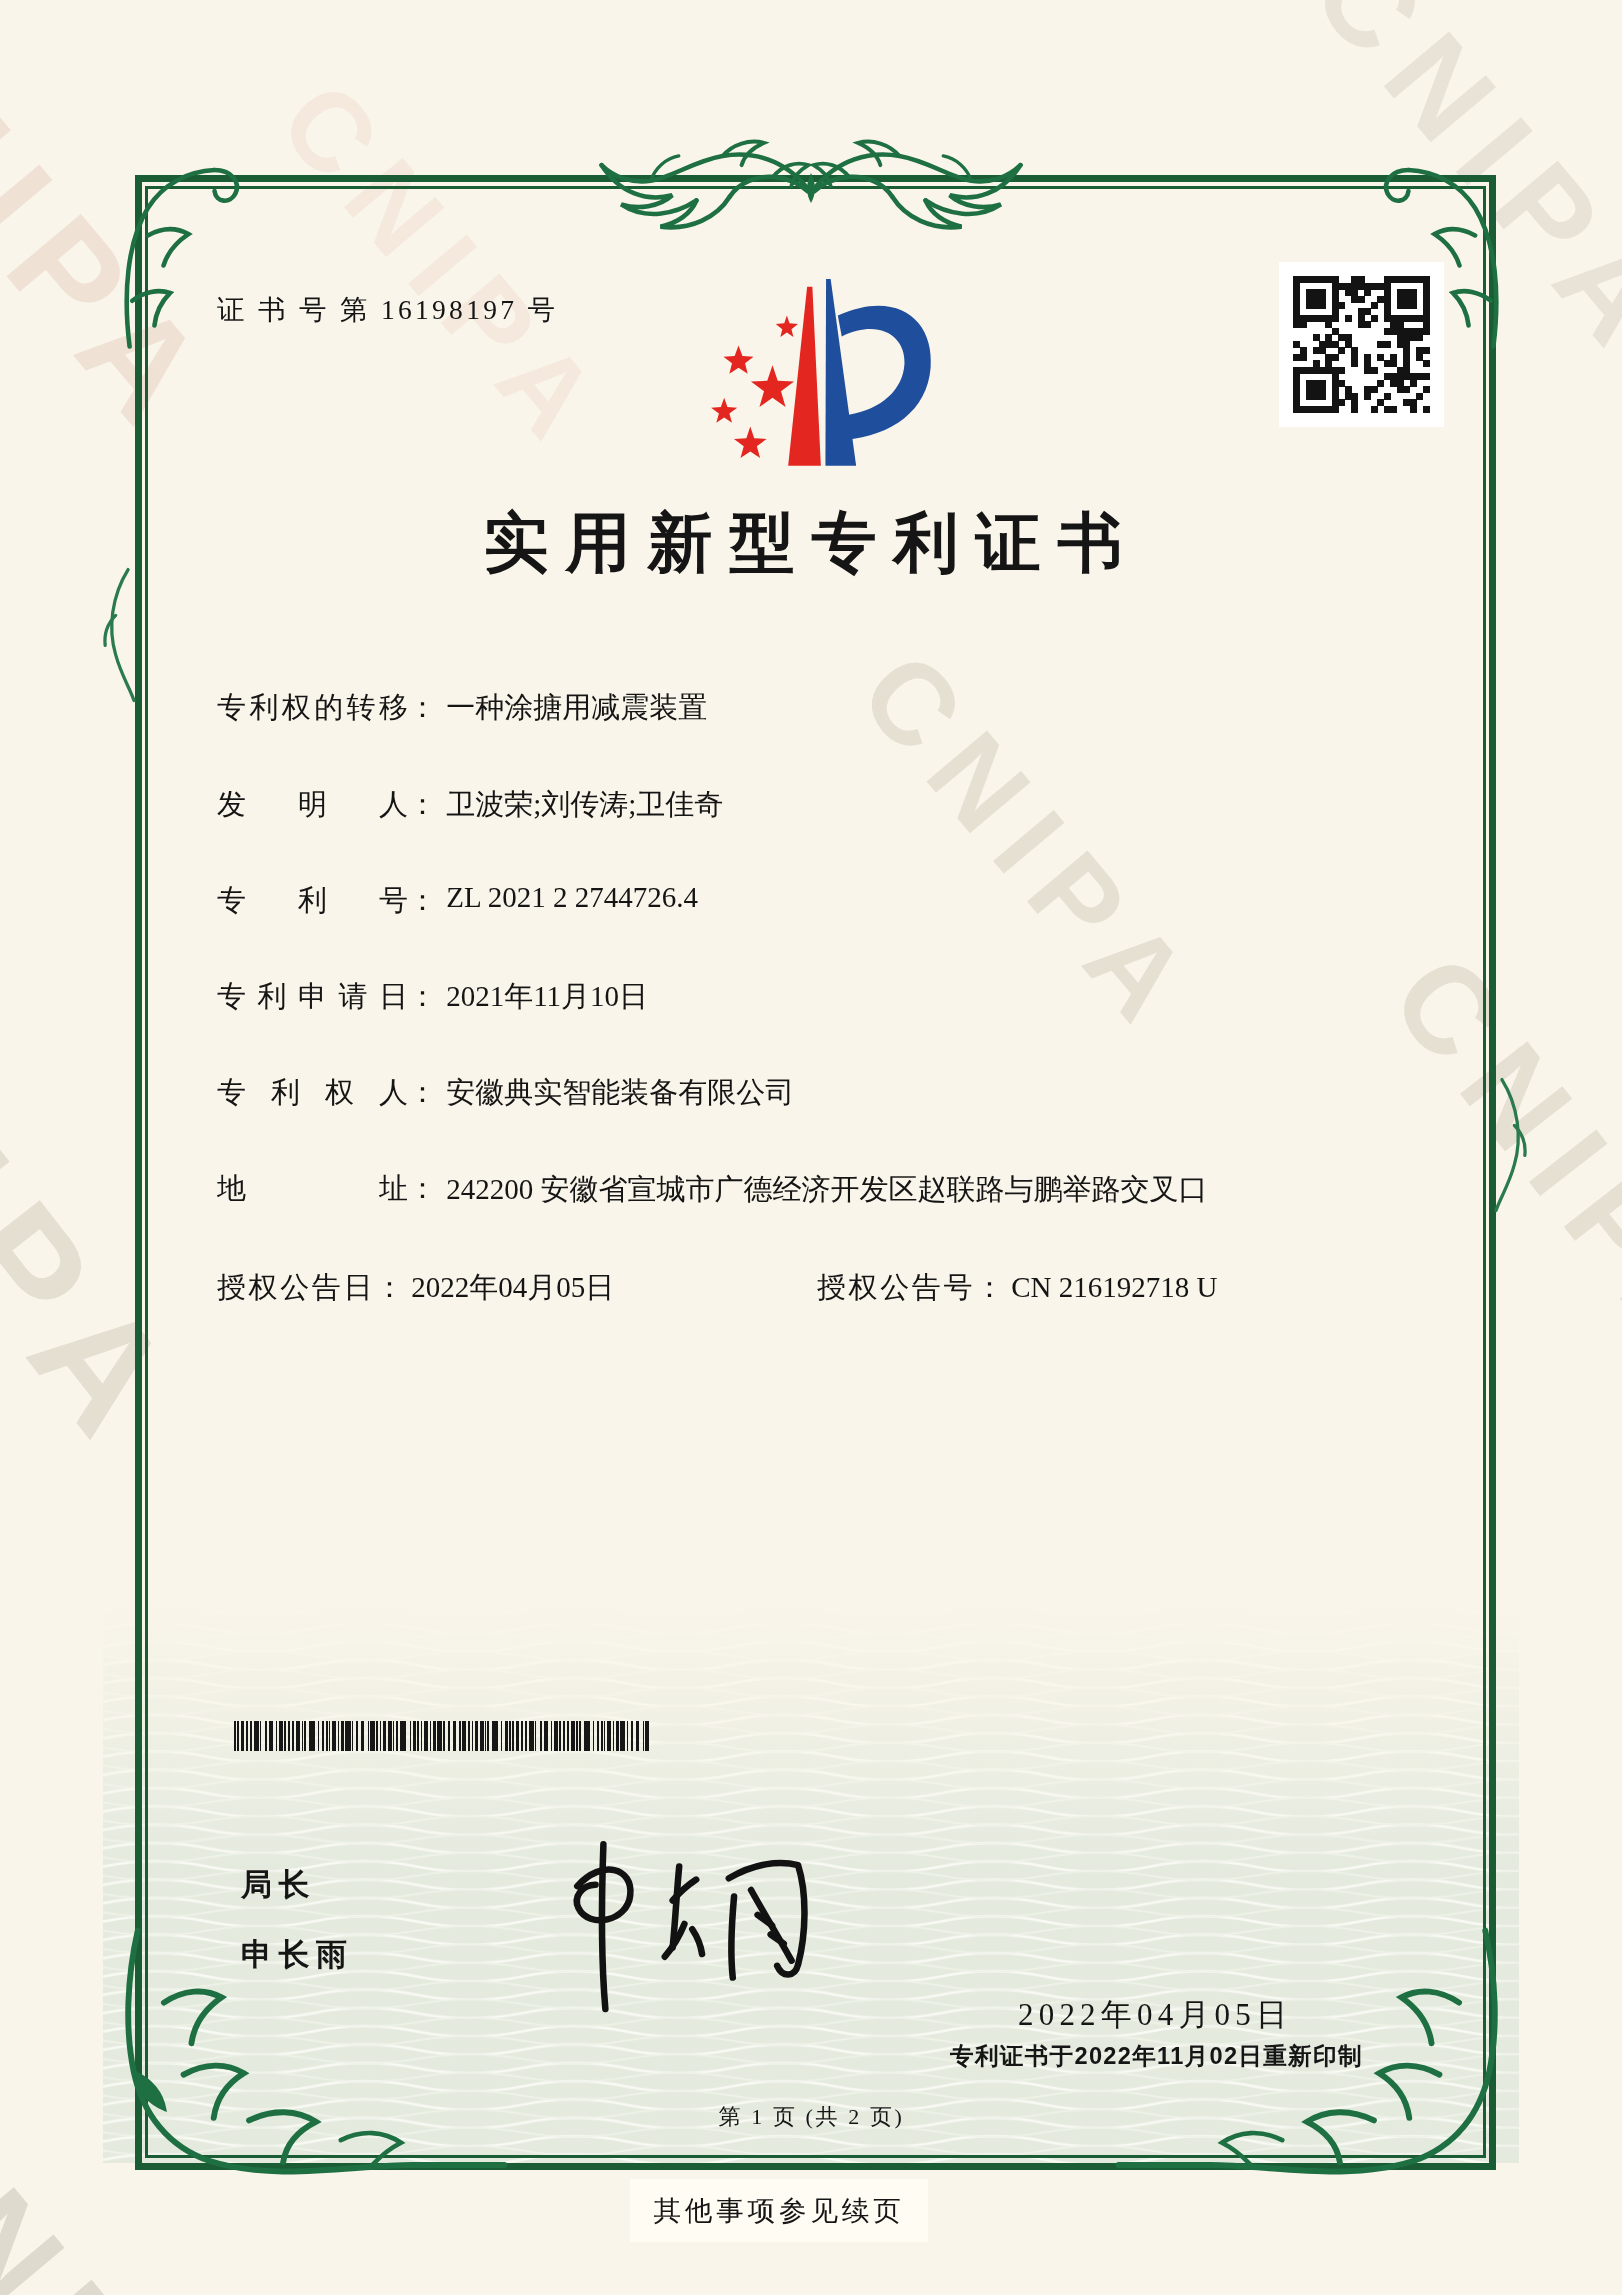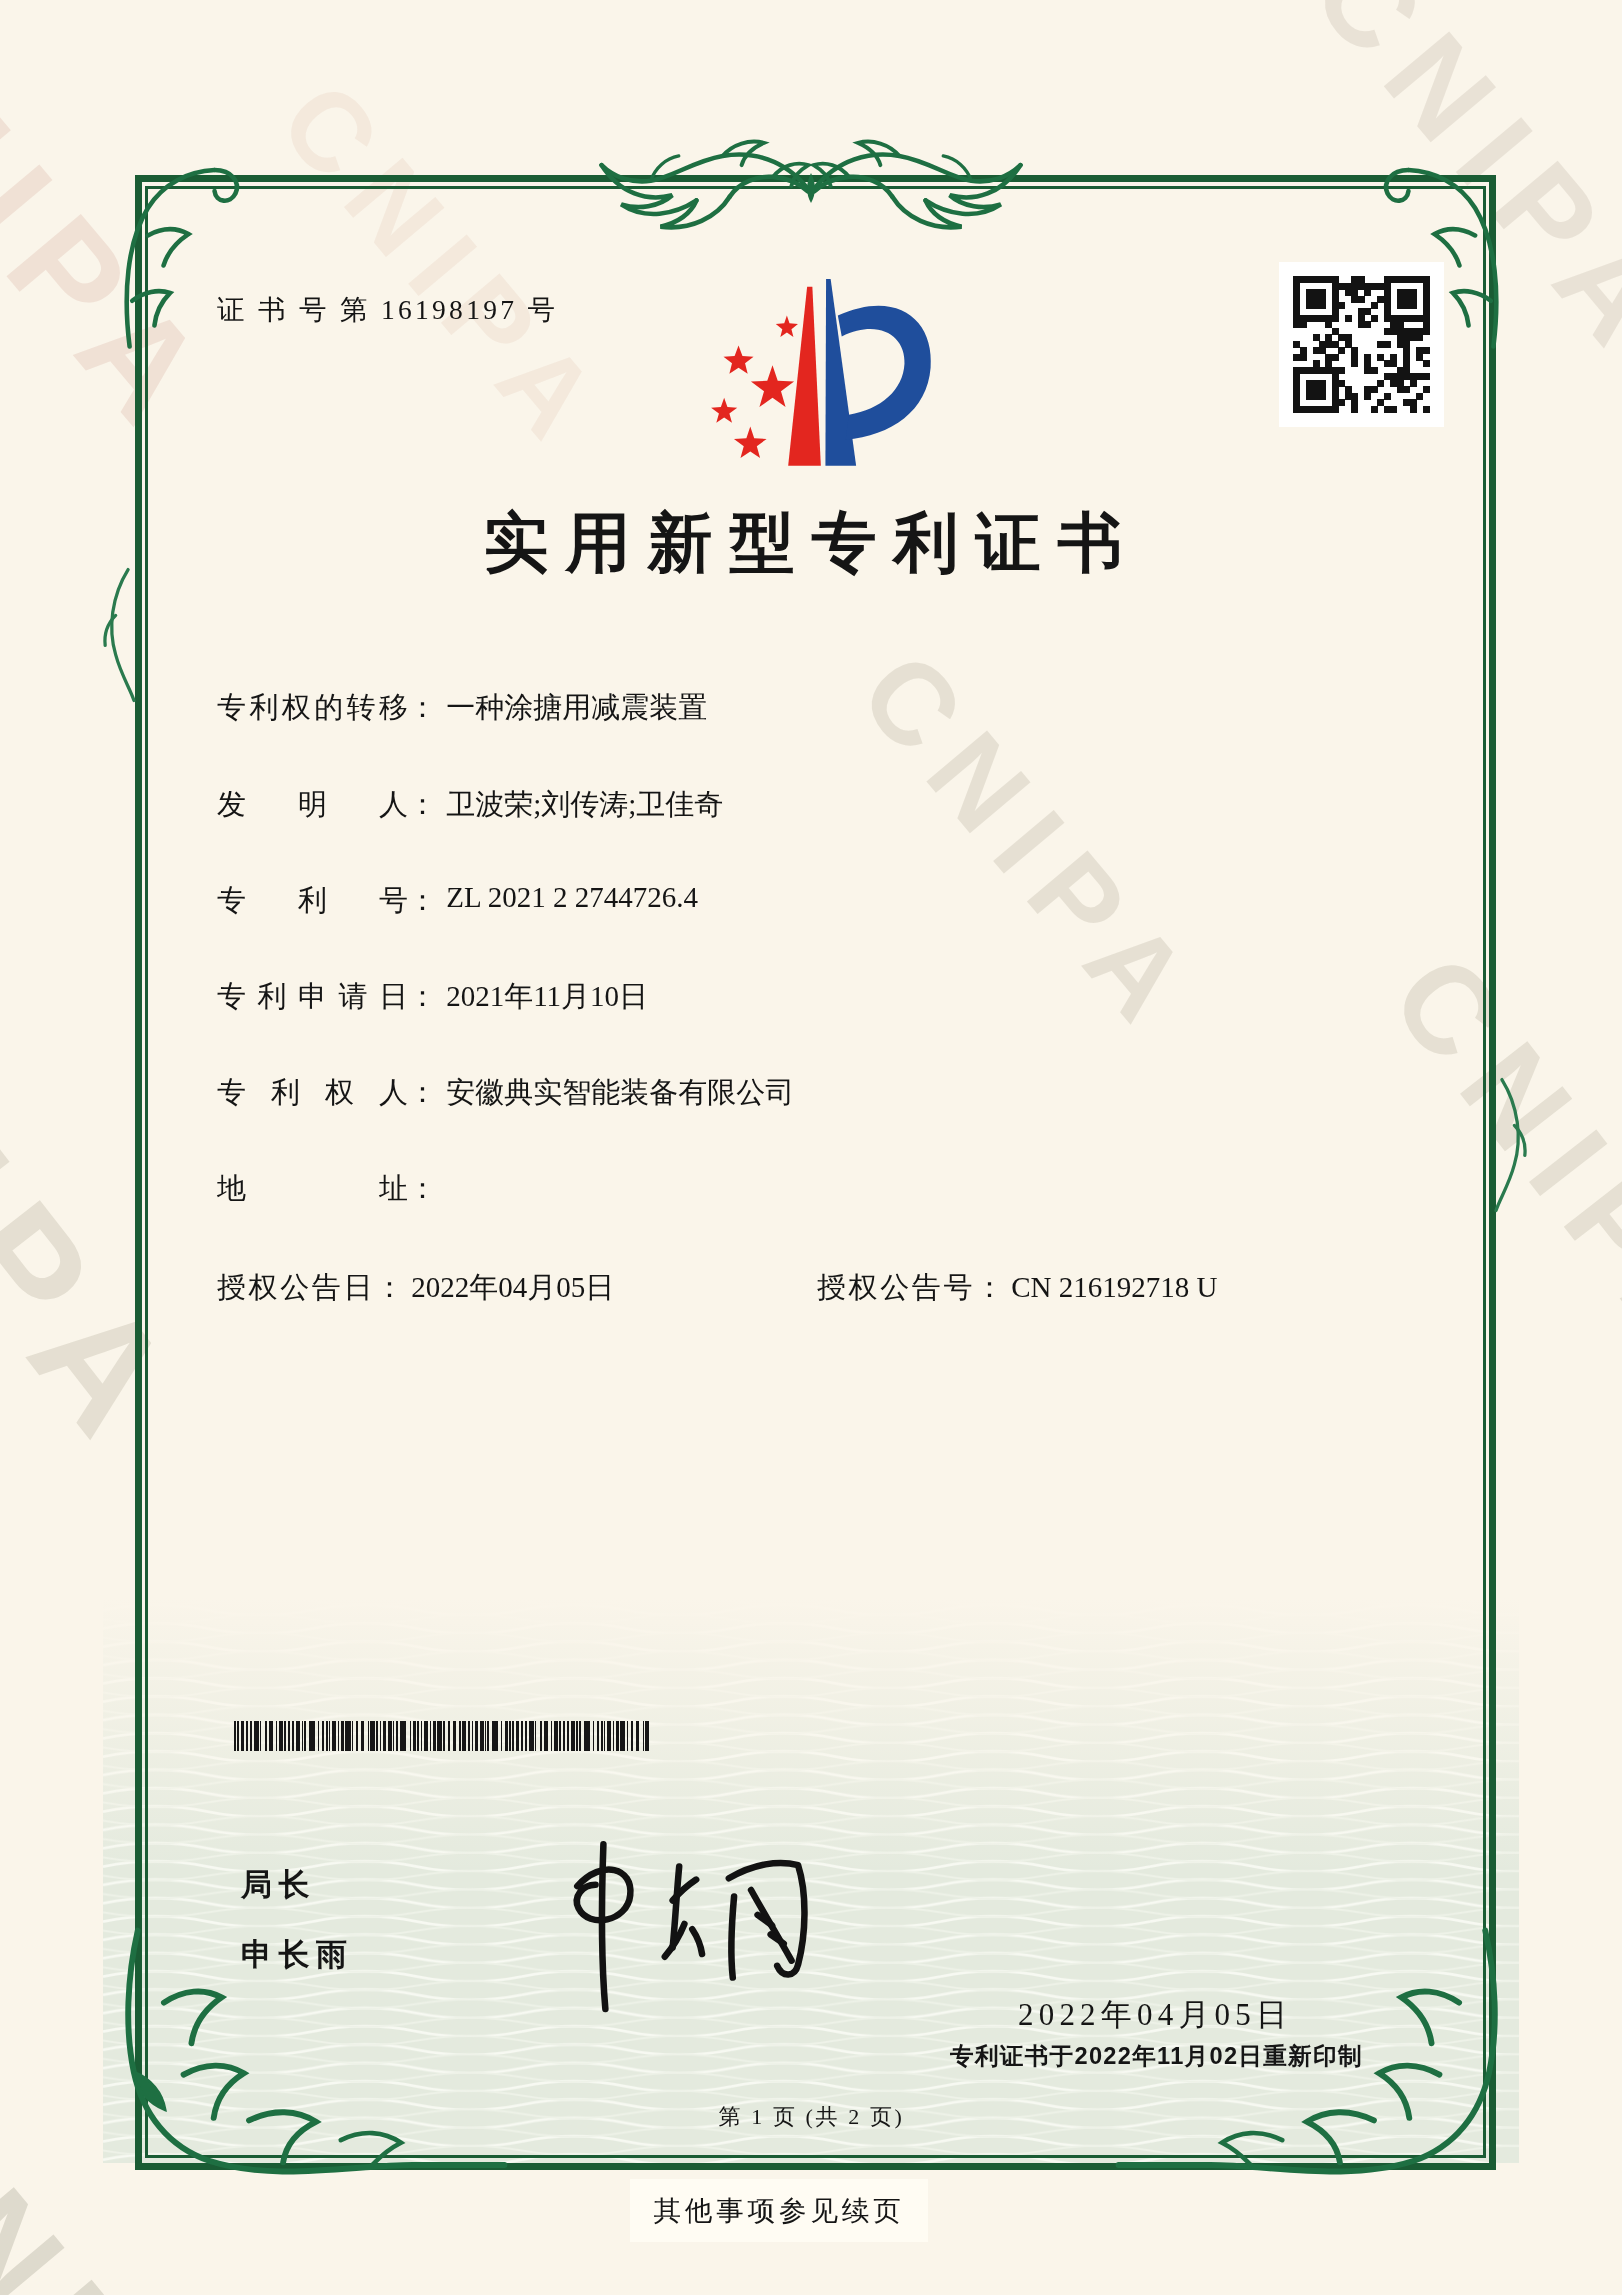--- a/index.html
+++ b/index.html
@@ -425,20 +425,21 @@
   <span class="val">2021年11月10日</span>
 </div>
 <div class="row" style="top:1073px;">
   <span class="lbl">专利权人</span>
     <span class="colon">：</span>
   <span class="val">安徽典实智能装备有限公司</span>
 </div>
 <div class="row" style="top:1169px;">
   <span class="lbl">地址</span>
     <span class="colon">：</span>
+  <span class="val wrap">242200 安徽省宣城市广德经济开发区赵联路与鹏举路交叉口</span>
 </div>
 <div class="row2" style="left:217px;top:1268px;">
   <span style="letter-spacing:2.6px;">授权公告日</span><span>：</span>
   <span>2022年04月05日</span>
 </div>
 <div class="row2" style="left:817px;top:1268px;">
   <span style="letter-spacing:2.6px;">授权公告号</span><span>：</span>
   <span>CN 216192718 U</span>
 </div>
 

